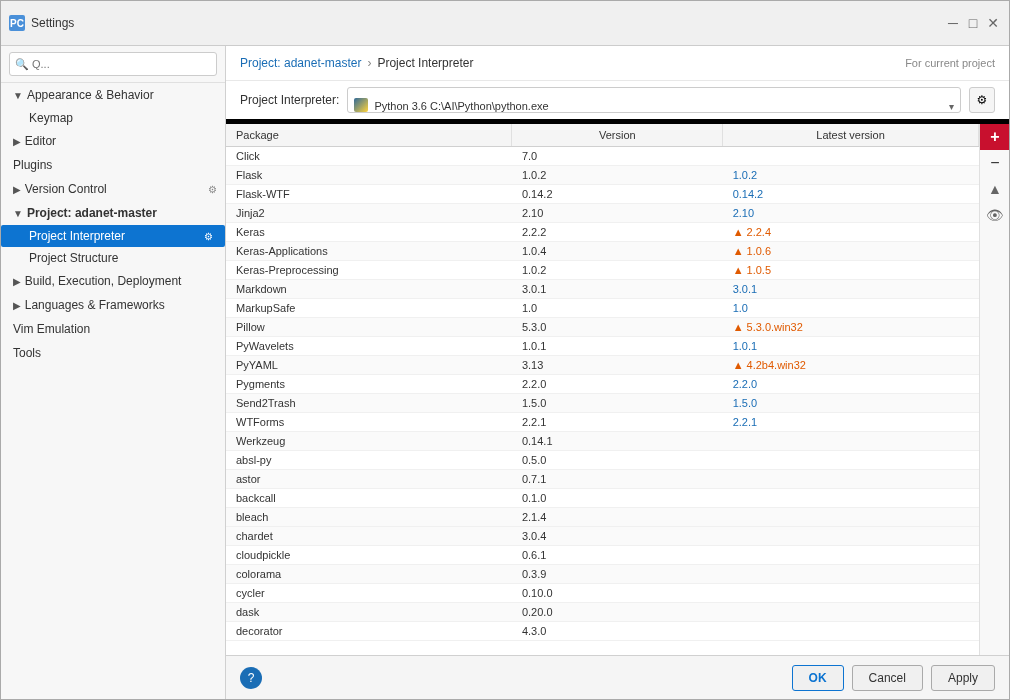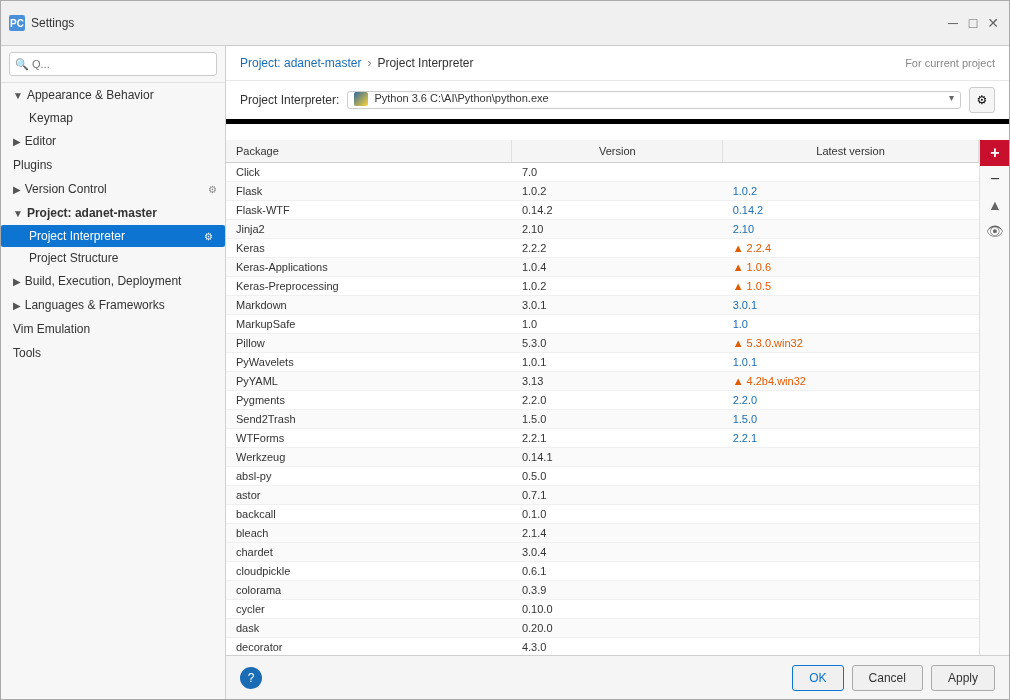--- a/index.html
+++ b/index.html
@@ -36,27 +36,27 @@
     .main-panel { flex: 1; display: flex; flex-direction: column; overflow: hidden; }
 
     .breadcrumb { padding: 10px 14px; display: flex; align-items: center; gap: 6px; font-size: 12px; color: #333; border-bottom: 1px solid #e8e8e8; flex-shrink: 0; }
     .breadcrumb-sep { color: #888; }
     .breadcrumb-link { color: #1a6db5; cursor: pointer; }
     .breadcrumb-current { color: #333; font-weight: 500; }
     .for-project { margin-left: auto; color: #888; font-size: 11px; cursor: pointer; }
 
     .interpreter-row { display: flex; align-items: center; padding: 6px 14px; gap: 8px; border-bottom: 5px solid #000000; flex-shrink: 0; }
     .interpreter-label { font-size: 12px; color: #333; white-space: nowrap; }
-    .interpreter-select { flex: 1; height: 18px; border: 1px solid #ccc; border-radius: 3px; padding: 0 6px; font-size: 11px; background: white; display: flex; align-items: flex-start; gap: 6px; cursor: pointer; position: relative; }
+    .interpreter-select { flex: 1; height: 26px; border: 1px solid #ccc; border-radius: 3px; padding: 0 6px; font-size: 11px; background: white; display: flex; align-items: flex-end; gap: 6px; cursor: pointer; position: relative; }
     .interpreter-select .python-icon { width: 14px; height: 14px; background: linear-gradient(135deg, #306998, #ffd43b); border-radius: 2px; flex-shrink: 0; }
     .interpreter-select .select-text { flex: 1; font-size: 11px; color: #333; overflow: hidden; white-space: nowrap; }
     .interpreter-select .chevron { color: #666; font-size: 10px; }
     .interpreter-gear { width: 26px; height: 26px; border: 1px solid #ccc; border-radius: 3px; background: #f5f5f5; display: flex; align-items: center; justify-content: center; cursor: pointer; flex-shrink: 0; }
 
-    .packages-area { flex: 1; display: flex; overflow: hidden; position: relative; margin-top: 16px; }
+    .packages-area { flex: 1; display: flex; overflow: hidden; position: relative; }
 
     .table-container { flex: 1; overflow-y: auto; border: none; }
 
     .packages-table { width: 100%; border-collapse: collapse; }
     .packages-table th { background: #f5f5f5; border-bottom: 1px solid #d0d0d0; border-right: 1px solid #e0e0e0; padding: 5px 10px; text-align: center; font-weight: 500; font-size: 11px; color: #333; position: sticky; top: 0; z-index: 1; }
     .packages-table th:first-child { text-align: left; }
     .packages-table td { padding: 3px 10px; border-bottom: 1px solid #f0f0f0; font-size: 11px; color: #333; }
     .packages-table tr.row-even td { background: #fafafa; }
 
     .table-col-package { width: 38%; }
@@ -66,21 +66,21 @@
     .side-buttons { display: flex; flex-direction: column; width: 30px; flex-shrink: 0; border-left: 1px solid #e0e0e0; background: #f8f8f8; }
 
     .side-btn { width: 30px; height: 26px; border: none; background: none; cursor: pointer; display: flex; align-items: center; justify-content: center; color: #333; font-size: 14px; }
     .side-btn.add-btn { background: #c8102e; color: white; border: 2px solid #c8102e; font-weight: bold; font-size: 16px; }
     .side-btn.minus-btn { color: #333; font-size: 16px; }
     .side-btn.up-btn { color: #666; }
     .side-btn.eye-btn { color: #666; }
 
     .bottom-bar { padding: 8px 14px; border-top: 1px solid #d0d0d0; display: flex; align-items: center; justify-content: flex-end; gap: 8px; background: #f5f5f5; flex-shrink: 0; height: 44px; }
     .btn { height: 26px; padding: 0 16px; border: 1px solid #aaa; border-radius: 3px; background: #f0f0f0; font-size: 12px; cursor: pointer; color: #333; }
-    .btn.primary { background: #f0f0f0; border-color: #0d74d1; color: #0d74d1; }
+    .btn.primary { background: #f0f0f0; border-color: #0d74d1; color: #0d74d1; font-weight: bold; }
     .help-btn { width: 22px; height: 22px; border-radius: 50%; background: #1a6db5; color: white; border: none; font-size: 12px; cursor: pointer; display: flex; align-items: center; justify-content: center; margin-right: auto; }
 
     ::-webkit-scrollbar { width: 8px; height: 8px; }
     ::-webkit-scrollbar-track { background: #f0f0f0; }
     ::-webkit-scrollbar-thumb { background: #c0c0c0; border-radius: 4px; }
   </style>
 </head>
 <body>
 
 <div class="window">

